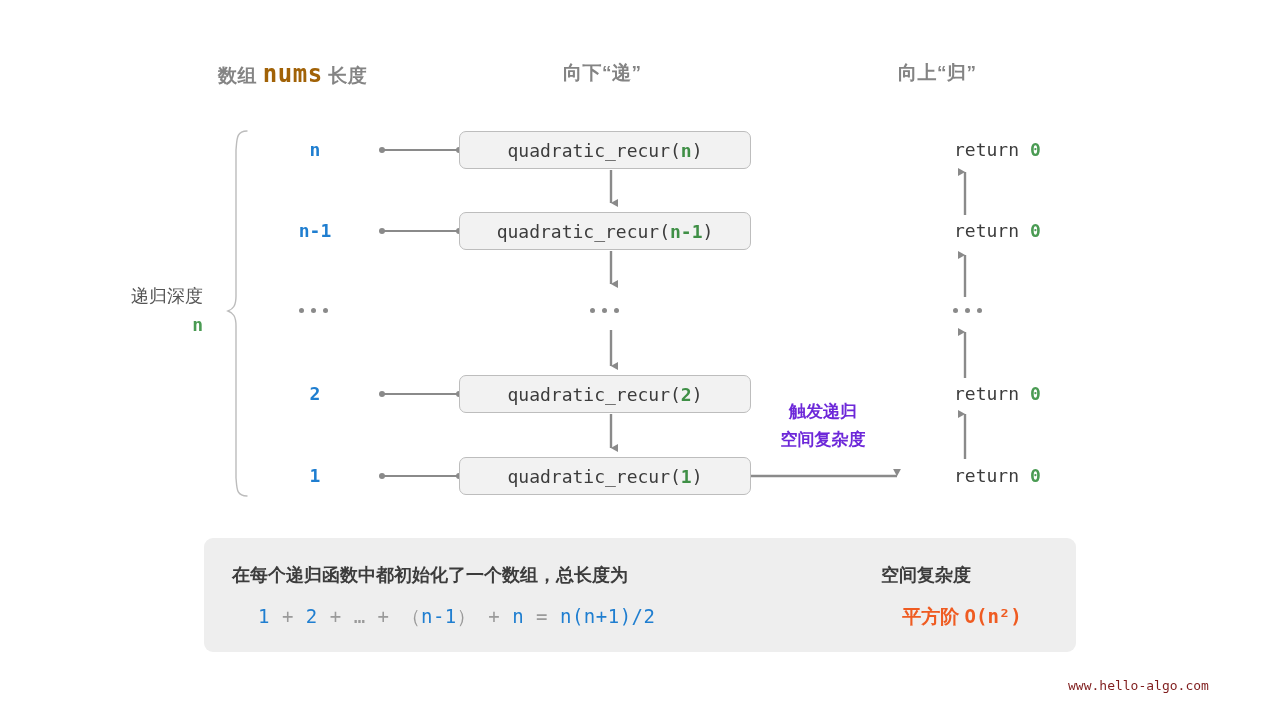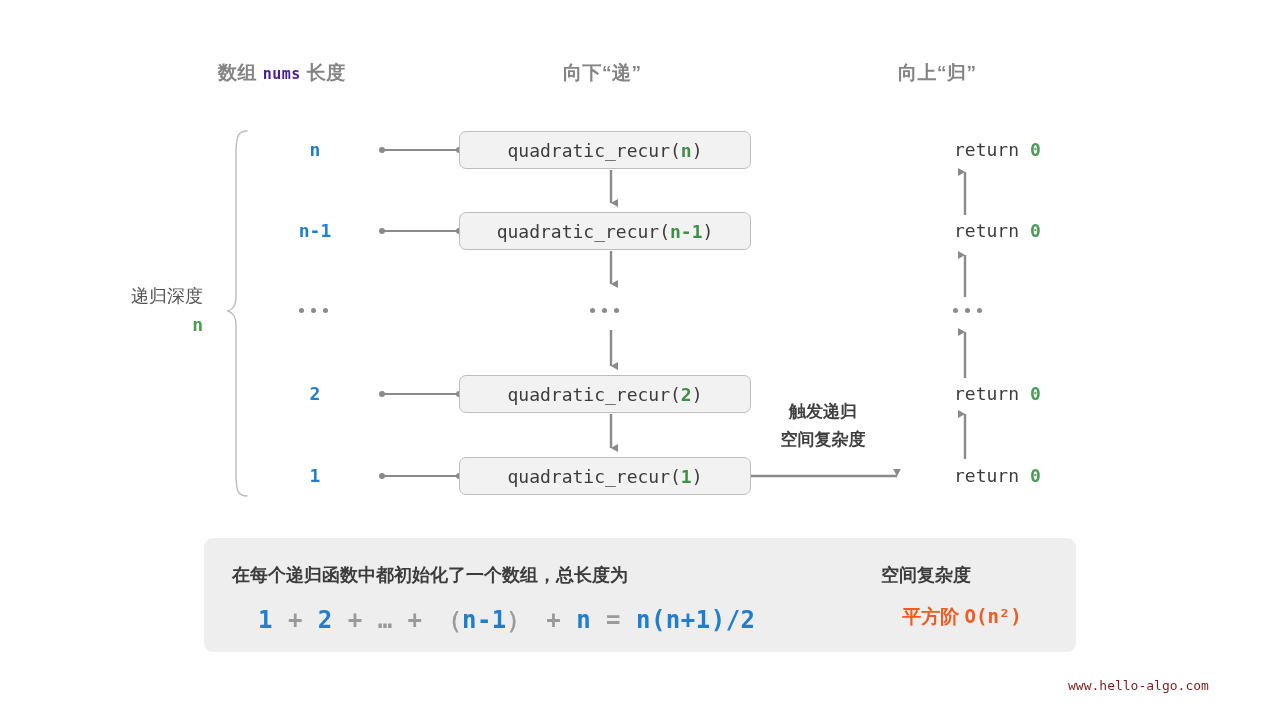--- a/index.html
+++ b/index.html
@@ -26,23 +26,23 @@
   
   .col-head {
     font-size: 19px;
     font-weight: bold;
     color: #848484;
     white-space: nowrap;
     letter-spacing: 0.5px;
   }
   .col-head .mono-blue {
     font-family: "DejaVu Sans Mono", monospace;
-    color: #4c1d95;
-    font-weight: bold;
-    font-size: 15px;
+    color: #a16207;
+    font-weight: bold;
+    font-size: 24px;
     text-align: right;
   }
 
   
   .depth-label {
     font-size: 18px;
     color: #555555;
     text-align: right;
     white-space: nowrap;
     line-height: 1.55;
@@ -110,21 +110,21 @@
   .ret .zero {
     color: #4a9b53;
     font-weight: bold;
   }
 
   
   .trigger-note {
     position: absolute;
     font-size: 17px;
     font-weight: bold;
-    color: #404040;
+    color: #6d28d9;
     text-align: center;
     line-height: 1.65;
     white-space: nowrap;
   }
 
   
   .summary {
     position: absolute;
     background: #eeeeee;
     border-radius: 9px;
@@ -133,22 +133,22 @@
   .summary-text {
     position: absolute;
     font-size: 18px;
     color: #3c3c3c;
     white-space: nowrap;
     font-weight: bold;
   }
   .formula {
     position: absolute;
     font-family: "DejaVu Sans Mono", monospace;
-    font-size: 24px;
-    font-weight: bold;
+    font-size: 19px;
+    font-weight: normal;
     color: #9a9a9a;
     white-space: nowrap;
     letter-spacing: 0.5px;
     text-align: center;
   }
   .formula .b { color: #1f7ed0; }
   .summary-title {
     position: absolute;
     font-size: 18px;
     font-weight: bold;

